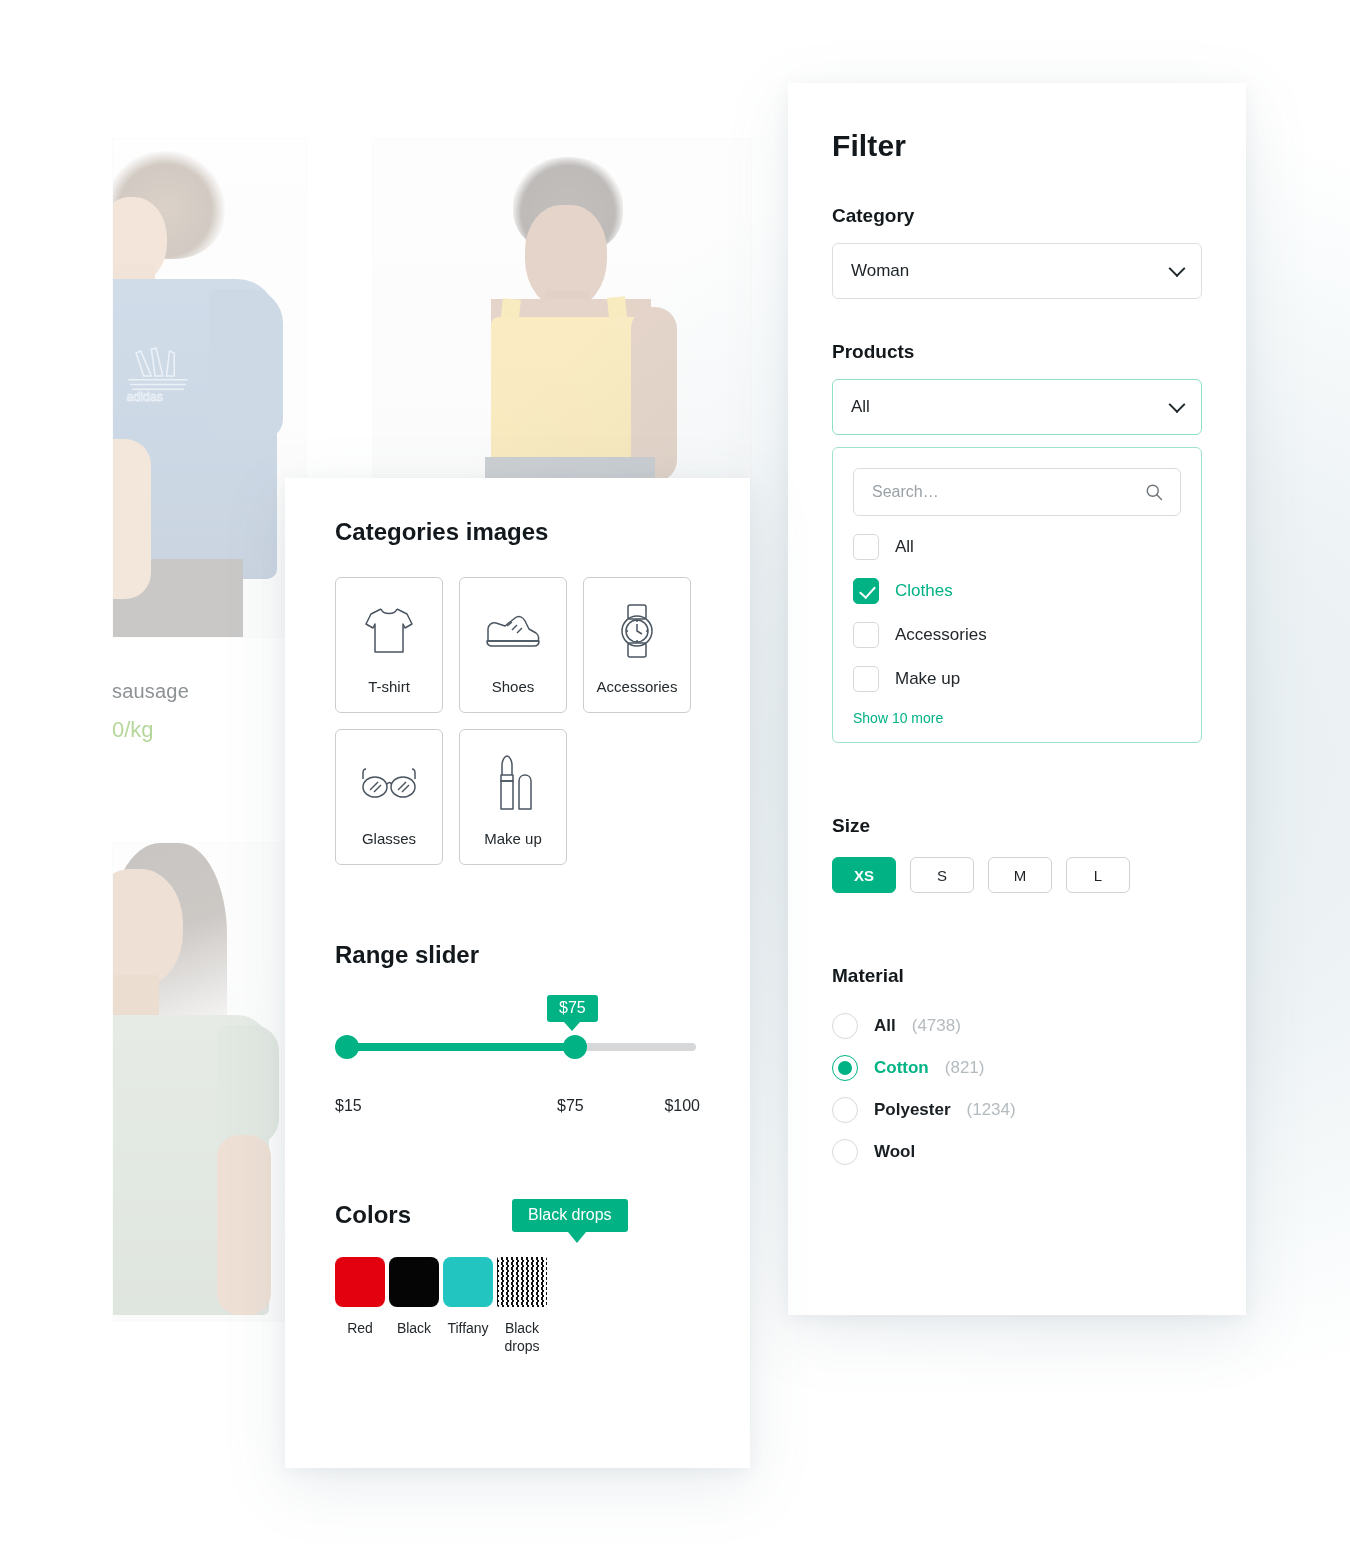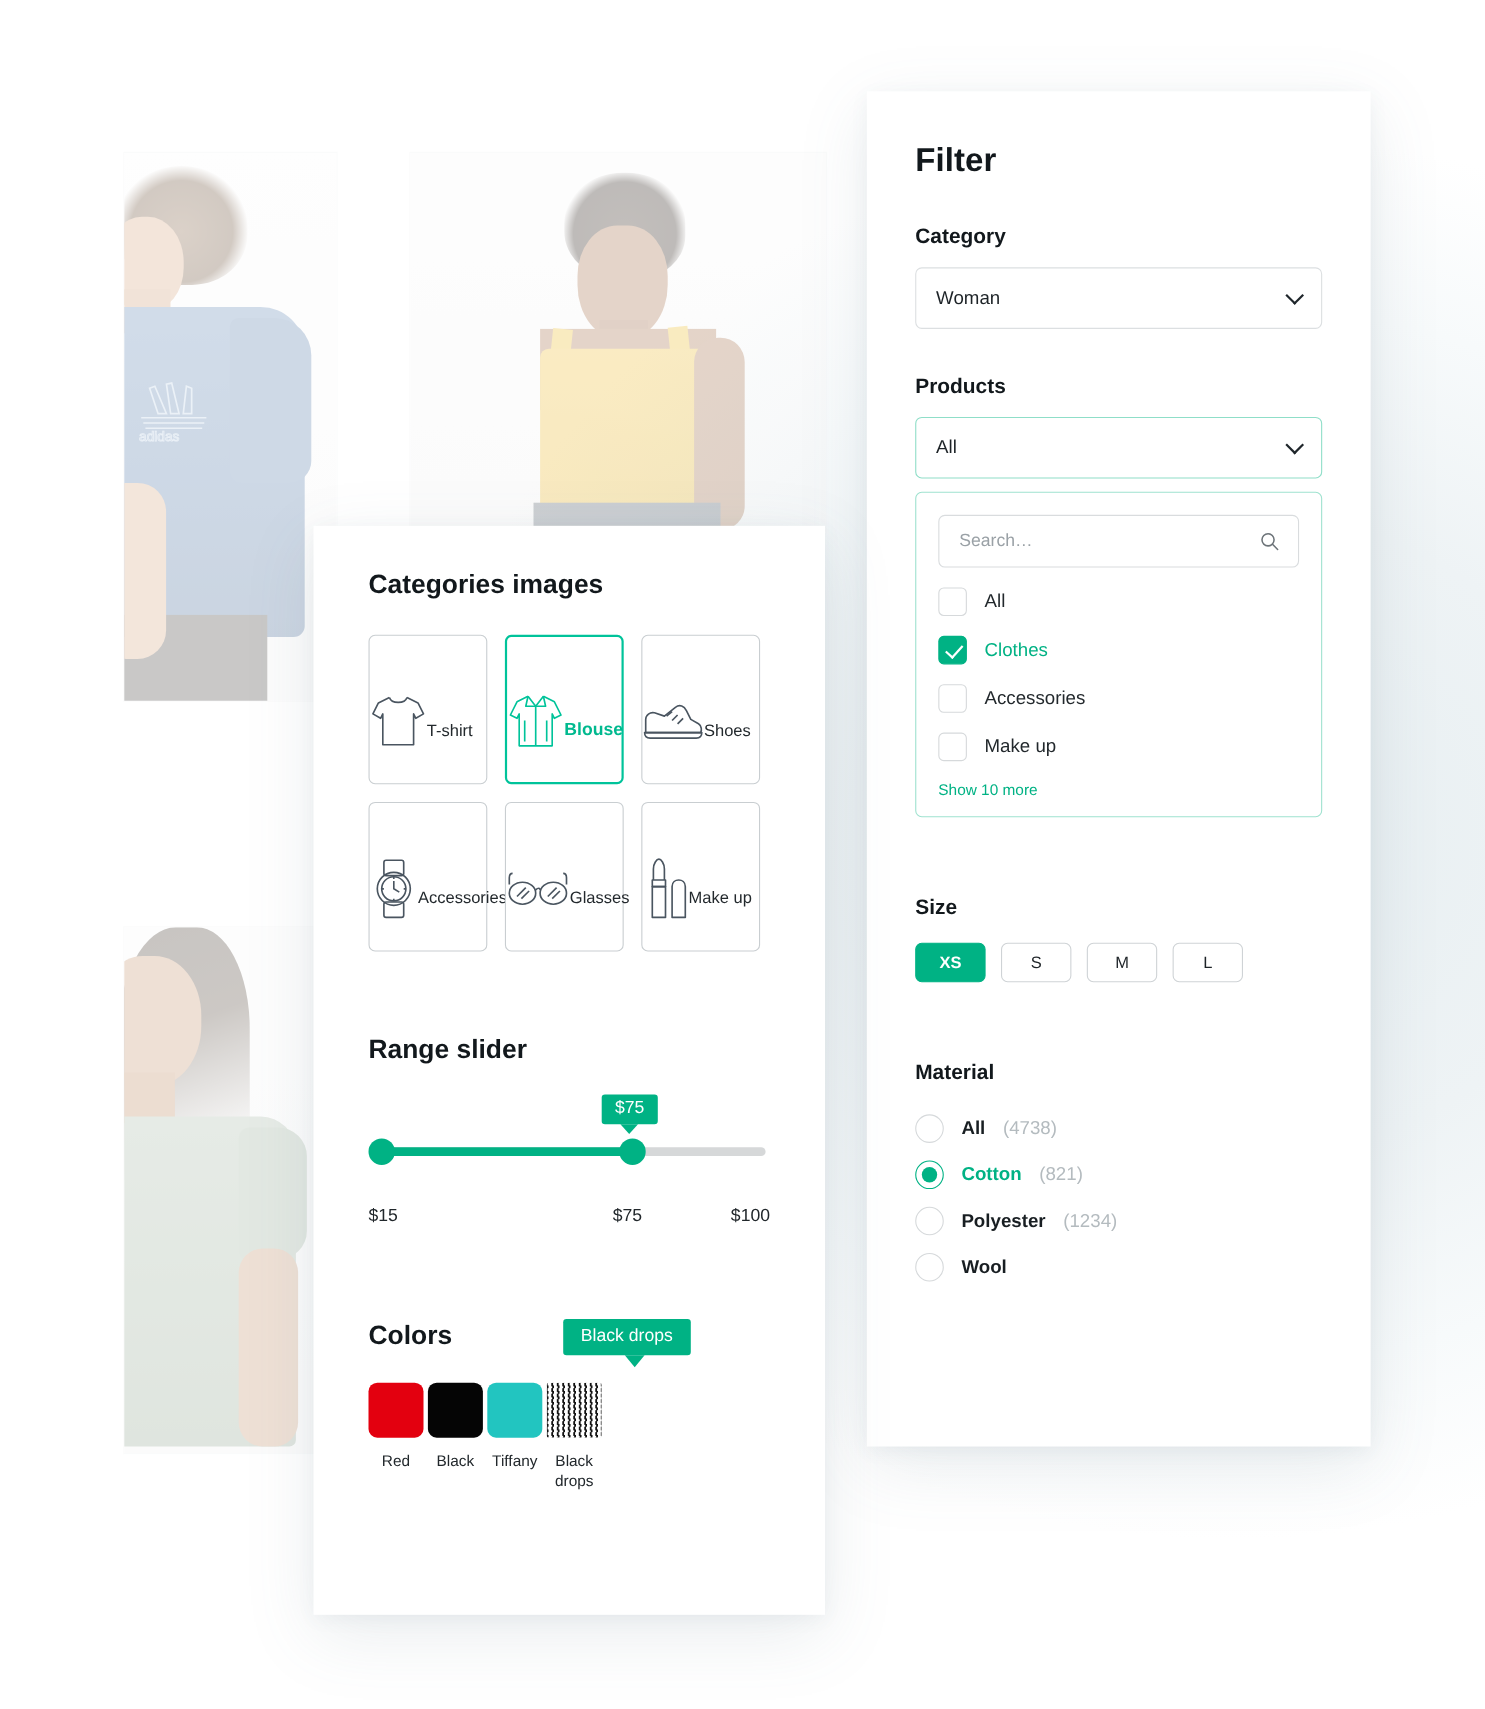--- a/index.html
+++ b/index.html
@@ -160,21 +160,21 @@
   .radio-row.selected .radio-label { color:#00b284; }
   .radio-count { font-size: 17px; color:#b4bbbf; font-weight:400; }
 
   
   #categories-panel { left: 285px; top: 478px; width: 465px; height: 990px; padding: 40px 50px 0 50px; }
   .sec-title { font-size: 24px; font-weight: 700; color:#12181c; }
 
   .cat-grid { display:grid; grid-template-columns: repeat(3, 108px); gap: 16px; margin-top: 31px; }
   .cat-cell {
     height: 136px; border: 1px solid #c9ced1; border-radius: 6px;
-    display:flex; align-items:center; justify-content:flex-start;
+    display:flex; flex-direction:column; align-items:center; justify-content:flex-start;
     padding-top: 22px; background:#fff;
   }
   .cat-cell.active { border: 2px solid #00c39a; }
   .cat-ico { height: 62px; display:flex; align-items:center; justify-content:center; }
   .cat-name { margin-top: 16px; font-size: 15px; color:#23292d; }
   .cat-cell.active .cat-name { color:#00b98f; font-weight:700; font-size:16px; }
 
   
   .range-title { margin-top: 76px; }
   .slider-area { position:relative; margin-top: 48px; height: 64px; }
@@ -237,20 +237,24 @@
           <path d="M42 30 L38 2 L43 1 L50 30 Z"></path>
           <path d="M54 30 L57 4 L62 6 L62 30 Z"></path>
           <path d="M14 34 H76"></path>
             <path d="M16 39 H74"></path>
             <path d="M18 44 H72"></path>
           <text x="12" y="56" font-size="13" font-family="Liberation Sans, sans-serif" stroke-width="0.8" fill="none">adidas</text>
         </g>
       </svg>
     </div>
   </div>
+  <div class="bg-meta" style="left:112px; top:680px; width:230px;">
+    <div class="bg-title">sausage</div>
+    <div class="bg-price">0/kg</div>
+  </div>
 
   <div class="bg-card" id="card2">
     <div class="ph">
       <div class="m2-hair"></div>
         <div class="m2-face"></div>
         <div class="m2-neck"></div>
       <div class="m2-chest"></div>
         <div class="m2-strapL"></div>
         <div class="m2-strapR"></div>
       <div class="m2-top"></div>
@@ -366,34 +370,20 @@
       <div class="cat-cell">
         <div class="cat-ico">
           <svg width="52" height="50" viewBox="0 0 52 50" fill="none" stroke="#4a5560" stroke-width="1.5" stroke-linejoin="round">
             <path d="M18 3 L8 8 L3 18 L10 22 L12 18 L12 46 L40 46 L40 18 L42 22 L49 18 L44 8 L34 3"></path>
             <path d="M18 3 C20 9, 32 9, 34 3"></path>
           </svg>
         </div>
         <div class="cat-name">T-shirt</div>
       </div>
 
-      <div class="cat-cell active">
-        <div class="cat-ico">
-          <svg width="52" height="52" viewBox="0 0 52 52" fill="none" stroke="#00c39a" stroke-width="1.5" stroke-linejoin="round">
-            <path d="M19 3 L9 8 L3 20 L9 23 L11 19 L11 48 L41 48 L41 19 L43 23 L49 20 L43 8 L33 3"></path>
-            <path d="M19 3 L26 12 L33 3"></path>
-            <path d="M19 3 L17 12 L26 12"></path>
-              <path d="M33 3 L35 12 L26 12"></path>
-            <path d="M26 12 L26 48"></path>
-            <path d="M16 25 L16 44"></path>
-              <path d="M36 25 L36 44"></path>
-          </svg>
-        </div>
-        <div class="cat-name">Blouse</div>
-      </div>
 
       <div class="cat-cell">
         <div class="cat-ico">
           <svg width="56" height="36" viewBox="0 0 56 36" fill="none" stroke="#4a5560" stroke-width="1.5" stroke-linejoin="round">
             <path d="M3 26 L3 16 C3 12 7 9 11 10 L20 13 L30 5 C34 2 38 4 40 8 L44 16 L51 20 C54 22 54 26 53 28 L3 28 Z"></path>
             <path d="M2 28 L54 28 C54 31 52 33 49 33 L7 33 C4 33 2 31 2 28 Z"></path>
             <path d="M22 13 L27 9"></path>
               <path d="M27 17 L32 12"></path>
               <path d="M32 20 L37 15"></path>
           </svg>

